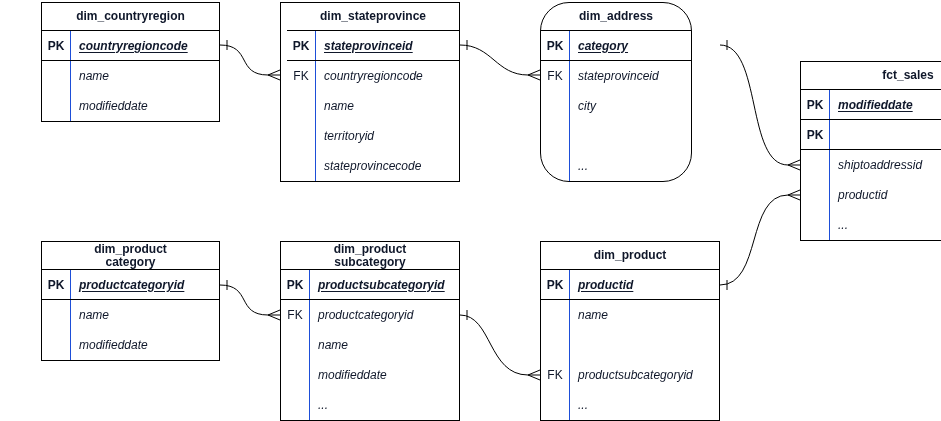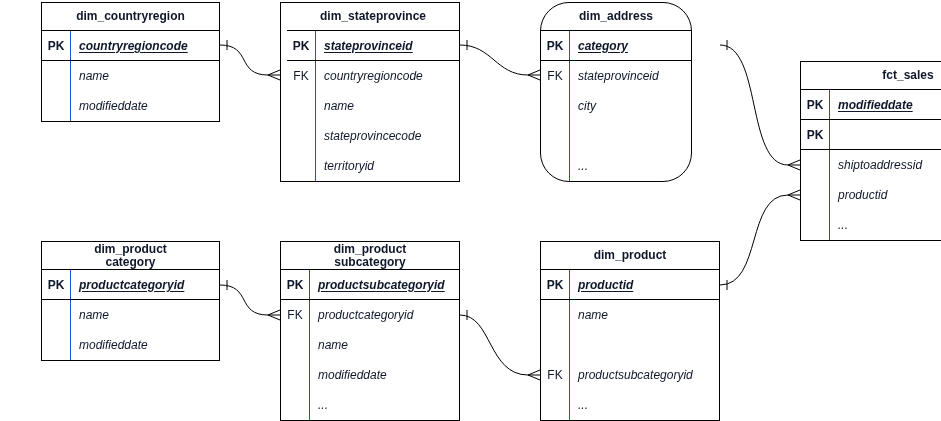--- a/index.html
+++ b/index.html
@@ -105,25 +105,25 @@
     <div class="row">
       <div class="key">FK</div>
       <div class="field">countryregioncode</div>
     </div>
     <div class="row">
       <div class="key"></div>
       <div class="field">name</div>
     </div>
     <div class="row">
       <div class="key"></div>
+      <div class="field">territoryid</div>
+    </div>
+    <div class="row">
+      <div class="key"></div>
       <div class="field">stateprovincecode</div>
-    </div>
-    <div class="row">
-      <div class="key"></div>
-      <div class="field">territoryid</div>
     </div>
   </div>
 
   <div class="tbl" style="left:500px; top:2px; width:152px;border-radius:29px;">
     <div class="tbl-title">
         <span>dim_address</span>
       </div>
     <div class="row pk-row">
       <div class="key bold">PK</div>
       <div class="field pk">category</div>

